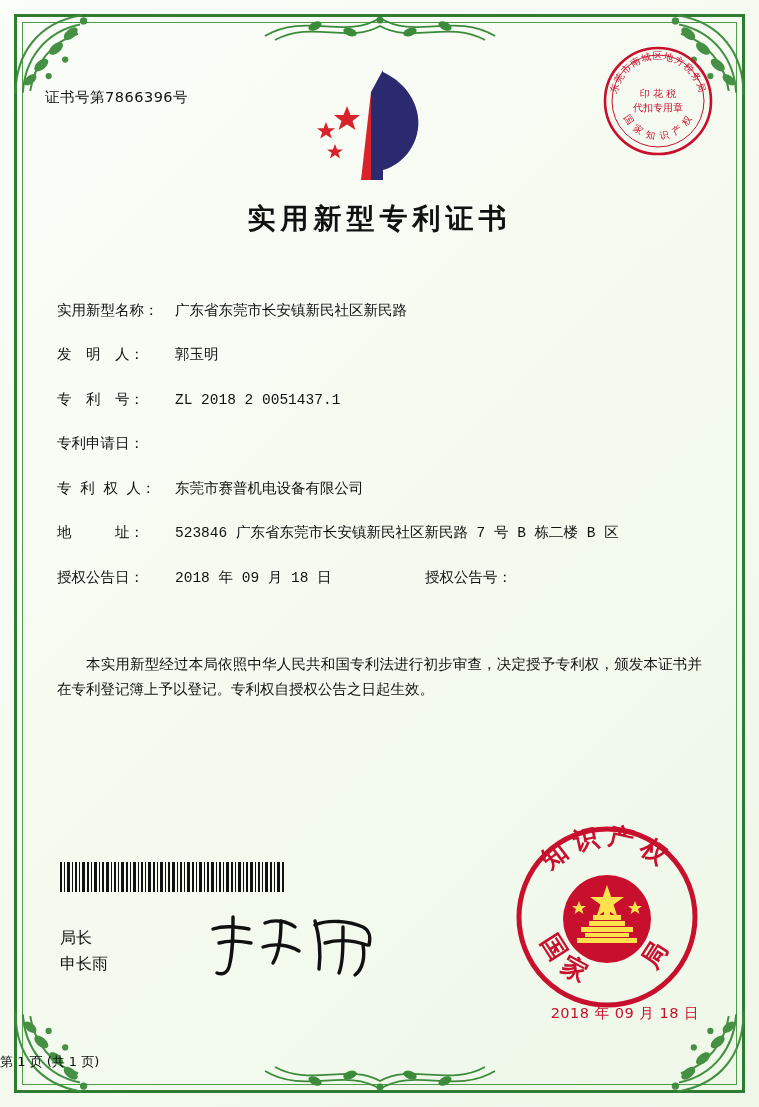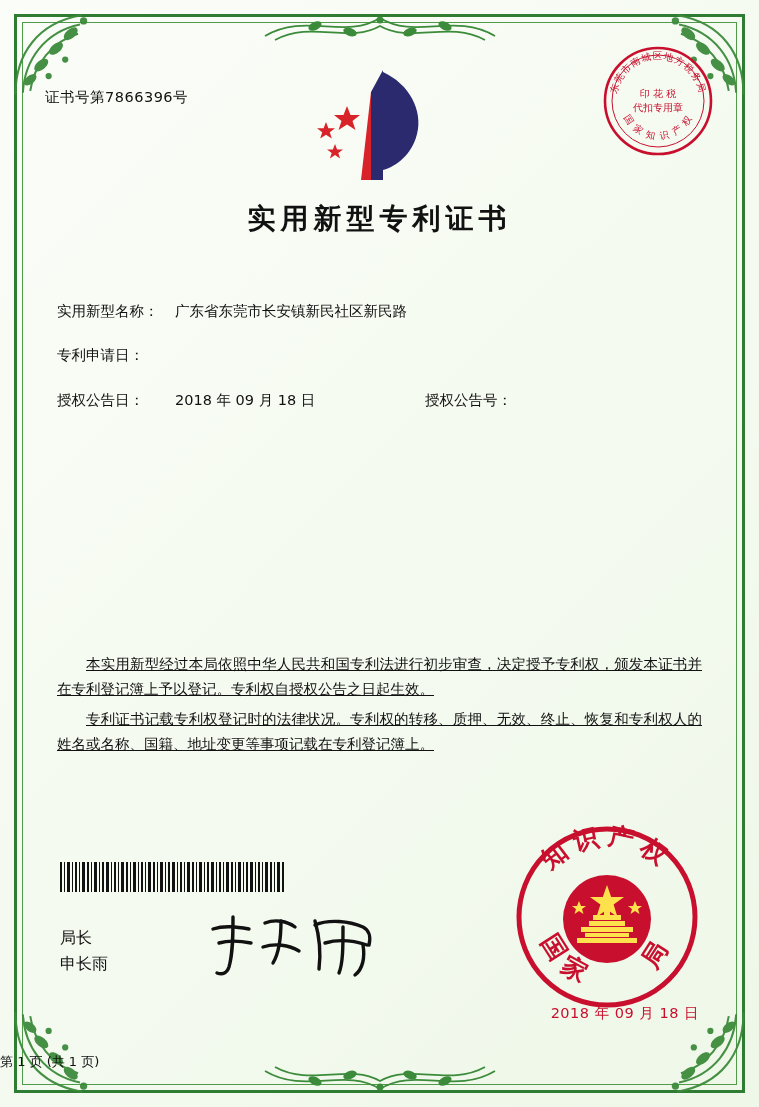--- a/index.html
+++ b/index.html
@@ -125,20 +125,21 @@
     top: 300px;
     right: 57px;
     font-size: 14.5px;
     line-height: 1.55;
     color: #111;
   }
   .field-row {
     display: flex;
     align-items: flex-start;
     margin-bottom: 22px;
+    font-family: Liberation Mono, monospace;
   }
   .field-label {
     width: 118px;
     flex: 0 0 118px;
     white-space: pre;
     color: #111;
   }
   .field-value {
     flex: 1;
     color: #111;
@@ -157,21 +158,20 @@
   
   .body-text {
     position: absolute;
     left: 57px;
     right: 57px;
     top: 652px;
     font-size: 14.5px;
     line-height: 1.72;
     color: #111;
     text-align: justify;
-    text-decoration: underline;
   }
   .body-text p {
     margin: 0 0 5px 0;
     text-indent: 2em;
   }
 
   
   .barcode {
     position: absolute;
     left: 60px;
@@ -355,32 +355,47 @@
   </svg>
 
   <div class="title">实用新型专利证书</div>
 
   <div class="fields">
     <div class="field-row">
       <div class="field-label">实用新型名称：</div>
       <div class="field-value">广东省东莞市长安镇新民社区新民路</div>
     </div>
     <div class="field-row">
+      <div class="field-label">发　明　人：</div>
+      <div class="field-value">郭玉明</div>
+    </div>
+    <div class="field-row">
+      <div class="field-label">专　利　号：</div>
+      <div class="field-value">ZL 2018 2 0051437.1</div>
+    </div>
+    <div class="field-row">
       <div class="field-label">专利申请日：</div>
+    </div>
+    <div class="field-row">
+      <div class="field-label">专 利 权 人：</div>
+      <div class="field-value">东莞市赛普机电设备有限公司</div>
+    </div>
+    <div class="field-row">
+      <div class="field-label">地　　　址：</div>
+      <div class="field-value">523846 广东省东莞市长安镇新民社区新民路 7 号 B 栋二楼 B 区</div>
     </div>
     <div class="field-row two-col">
       <div class="field-label">授权公告日：</div>
       <div class="field-value">2018 年 09 月 18 日</div>
       <div class="field-label2">授权公告号：</div>
     </div>
   </div>
 
   <div class="body-text">
     <p>本实用新型经过本局依照中华人民共和国专利法进行初步审查，决定授予专利权，颁发本证书并在专利登记簿上予以登记。专利权自授权公告之日起生效。</p>
-    <p>专利证书记载专利权登记时的法律状况。专利权的转移、质押、无效、终止、恢复和专利权人的姓名或名称、国籍、地址变更等事项记载在专利登记簿上。</p>
   </div>
 
   <svg class="barcode" viewBox="0 0 224 30" preserveAspectRatio="none">
     <g fill="#111">
       <rect x="0" y="0" width="2" height="30"></rect>
         <rect x="4" y="0" width="1" height="30"></rect>
       <rect x="7" y="0" width="3" height="30"></rect>
         <rect x="12" y="0" width="1" height="30"></rect>
       <rect x="15" y="0" width="2" height="30"></rect>
         <rect x="19" y="0" width="1" height="30"></rect>

